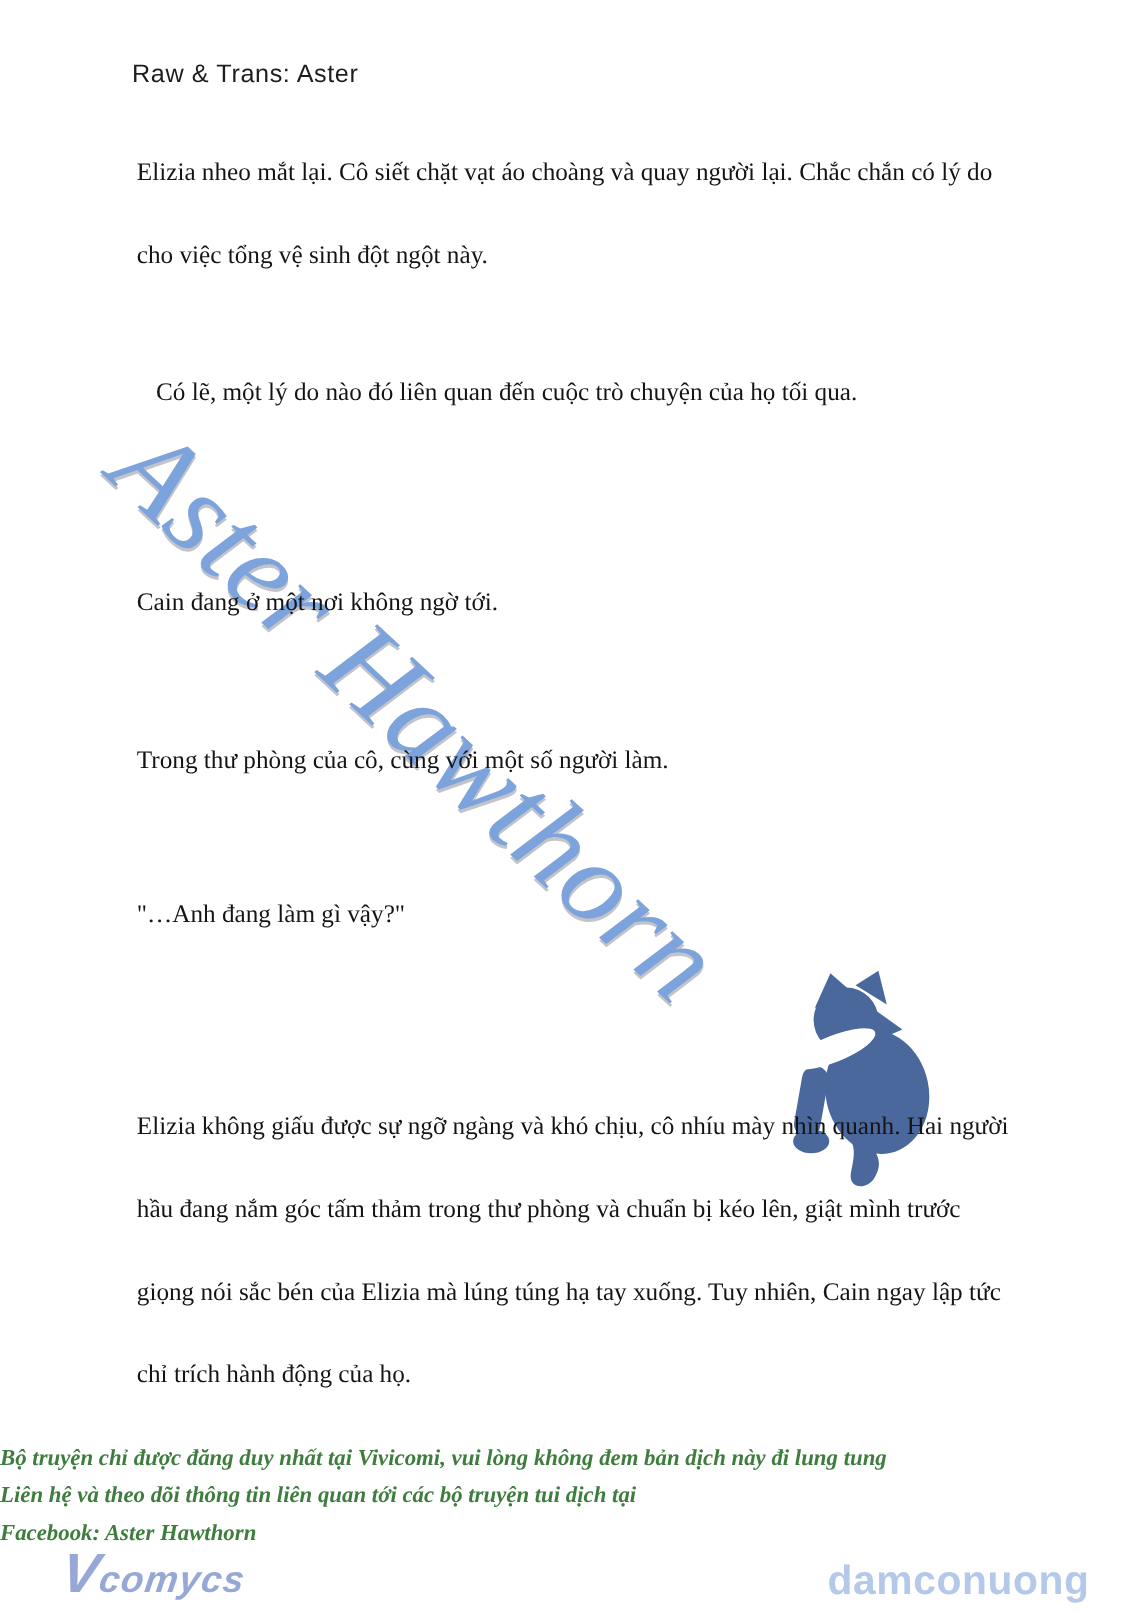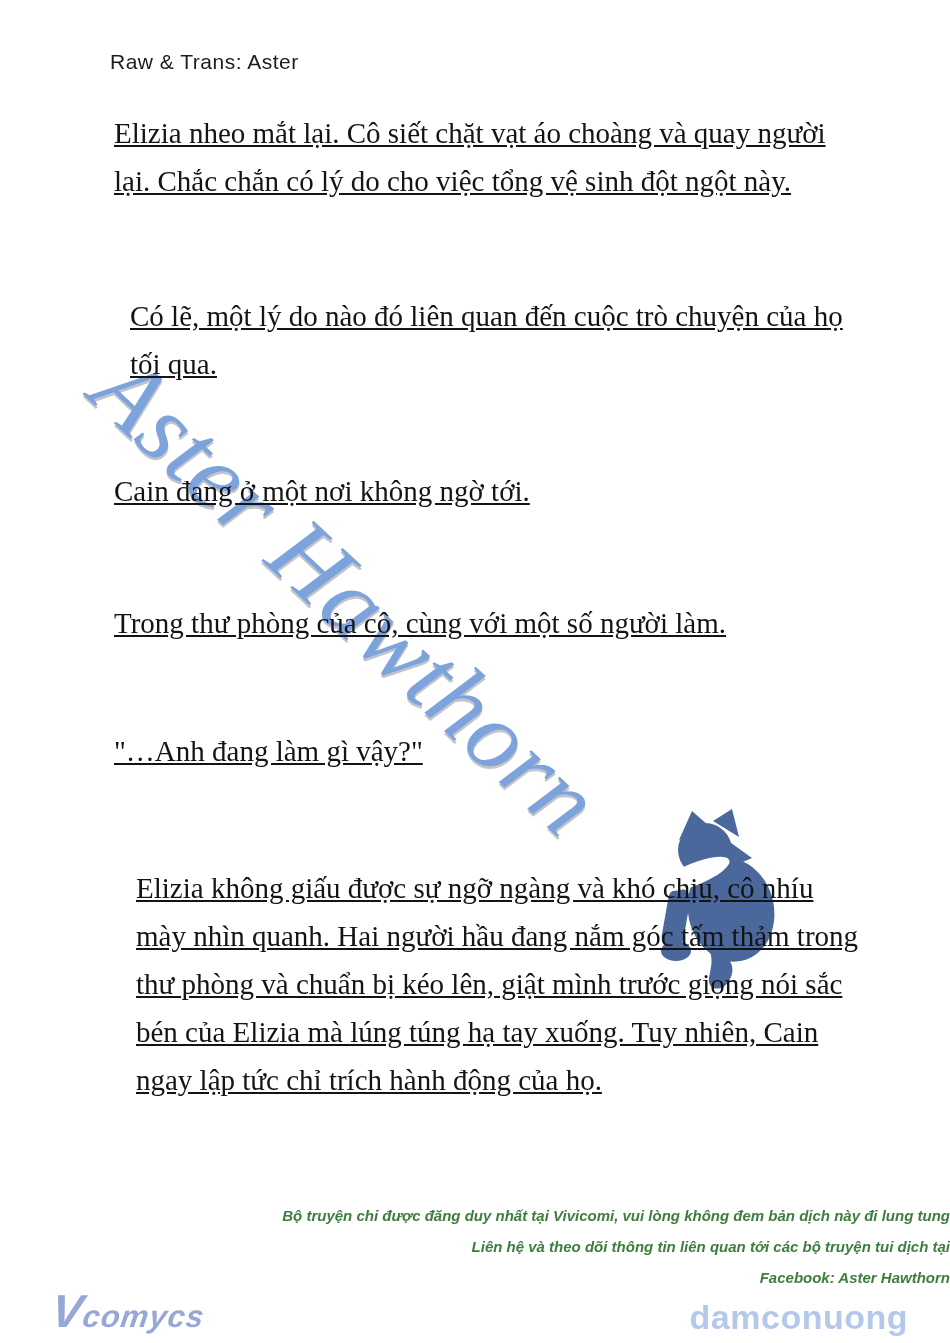--- a/index.html
+++ b/index.html
@@ -21,55 +21,54 @@
   }
   .credit-header{
     position:absolute;left:110px;top:50px;
     font-family:"Liberation Sans", sans-serif;
     font-size:21px;color:#1d1d1d;
     letter-spacing:0.5px;
     z-index:3;
   }
   .body-text p{
     position:absolute;left:114px;width:730px;
-    font-size:29px;line-height:48px;
+    font-size:21px;line-height:69px;
     color:var(--text-black);
     z-index:3;
-    text-decoration:underline;
   }
   .p1{top:109px;}
   .p2{top:292px;margin-left:16px;}
   .p3{top:467px;}
   .p4{top:599px;}
   .p5{top:727px;}
-  .p6{top:864px;margin-left:22px;}
+  .p6{top:904px;}
   .watermark{
     position:absolute;left:148px;top:332px;
     transform:rotate(43deg);
     transform-origin:0 0;
     font-family:"Liberation Serif", serif;
     font-style:italic;
     font-size:99px;
     letter-spacing:1px;
     white-space:nowrap;
     color:var(--watermark-blue);
     text-shadow:2px 2px 0 rgba(120,125,135,0.45);
     z-index:1;
   }
   .cat{
     position:absolute;left:655px;top:808px;
     width:125px;height:185px;
     z-index:2;
   }
   .footer-notice{
     position:absolute;left:0;top:1200px;width:950px;
-    text-align:right;
-    font-family:Liberation Sans, sans-serif;
+    text-align:left;
+    font-family:Liberation Serif, serif;
     font-style:italic;font-weight:bold;
-    font-size:15px;line-height:31px;
+    font-size:19px;line-height:31px;
     color:var(--footer-green);
     z-index:3;
   }
   .logo{
     position:absolute;left:52px;top:1284px;
     font-family:"Liberation Sans", sans-serif;
     font-weight:bold;font-style:italic;
     font-size:31px;
     color:var(--logo-periwinkle);
     transform:skewX(-8deg);

